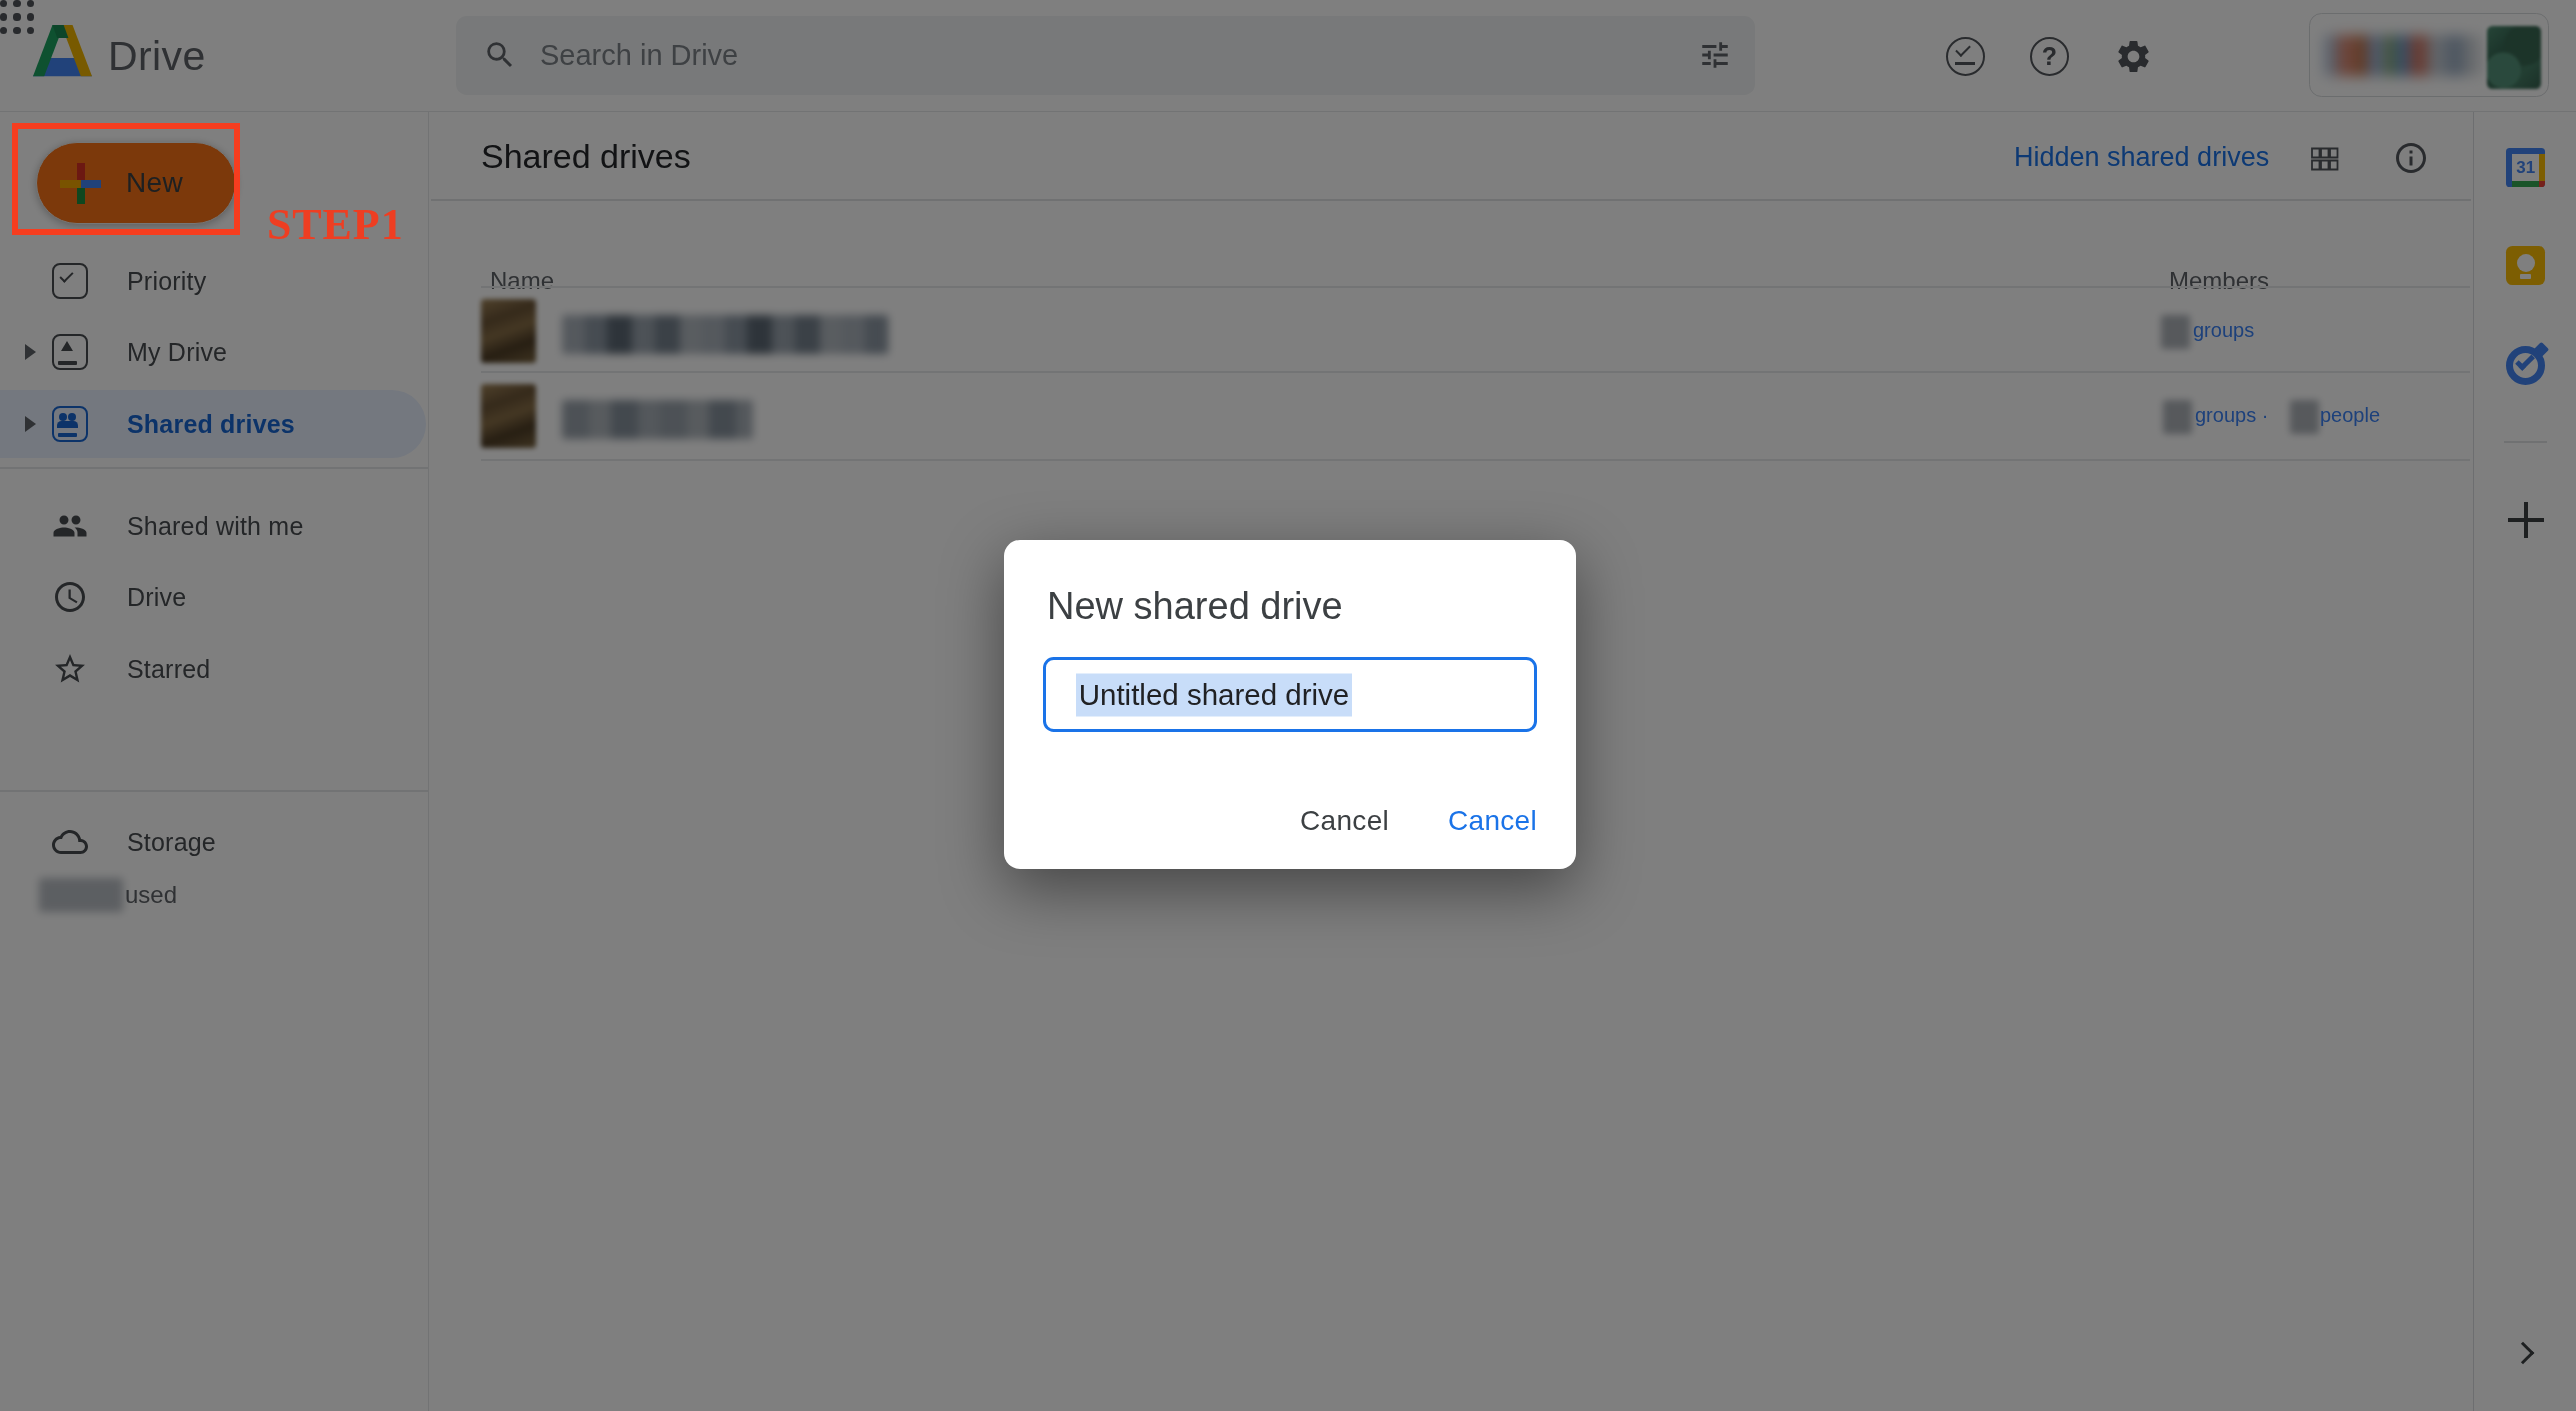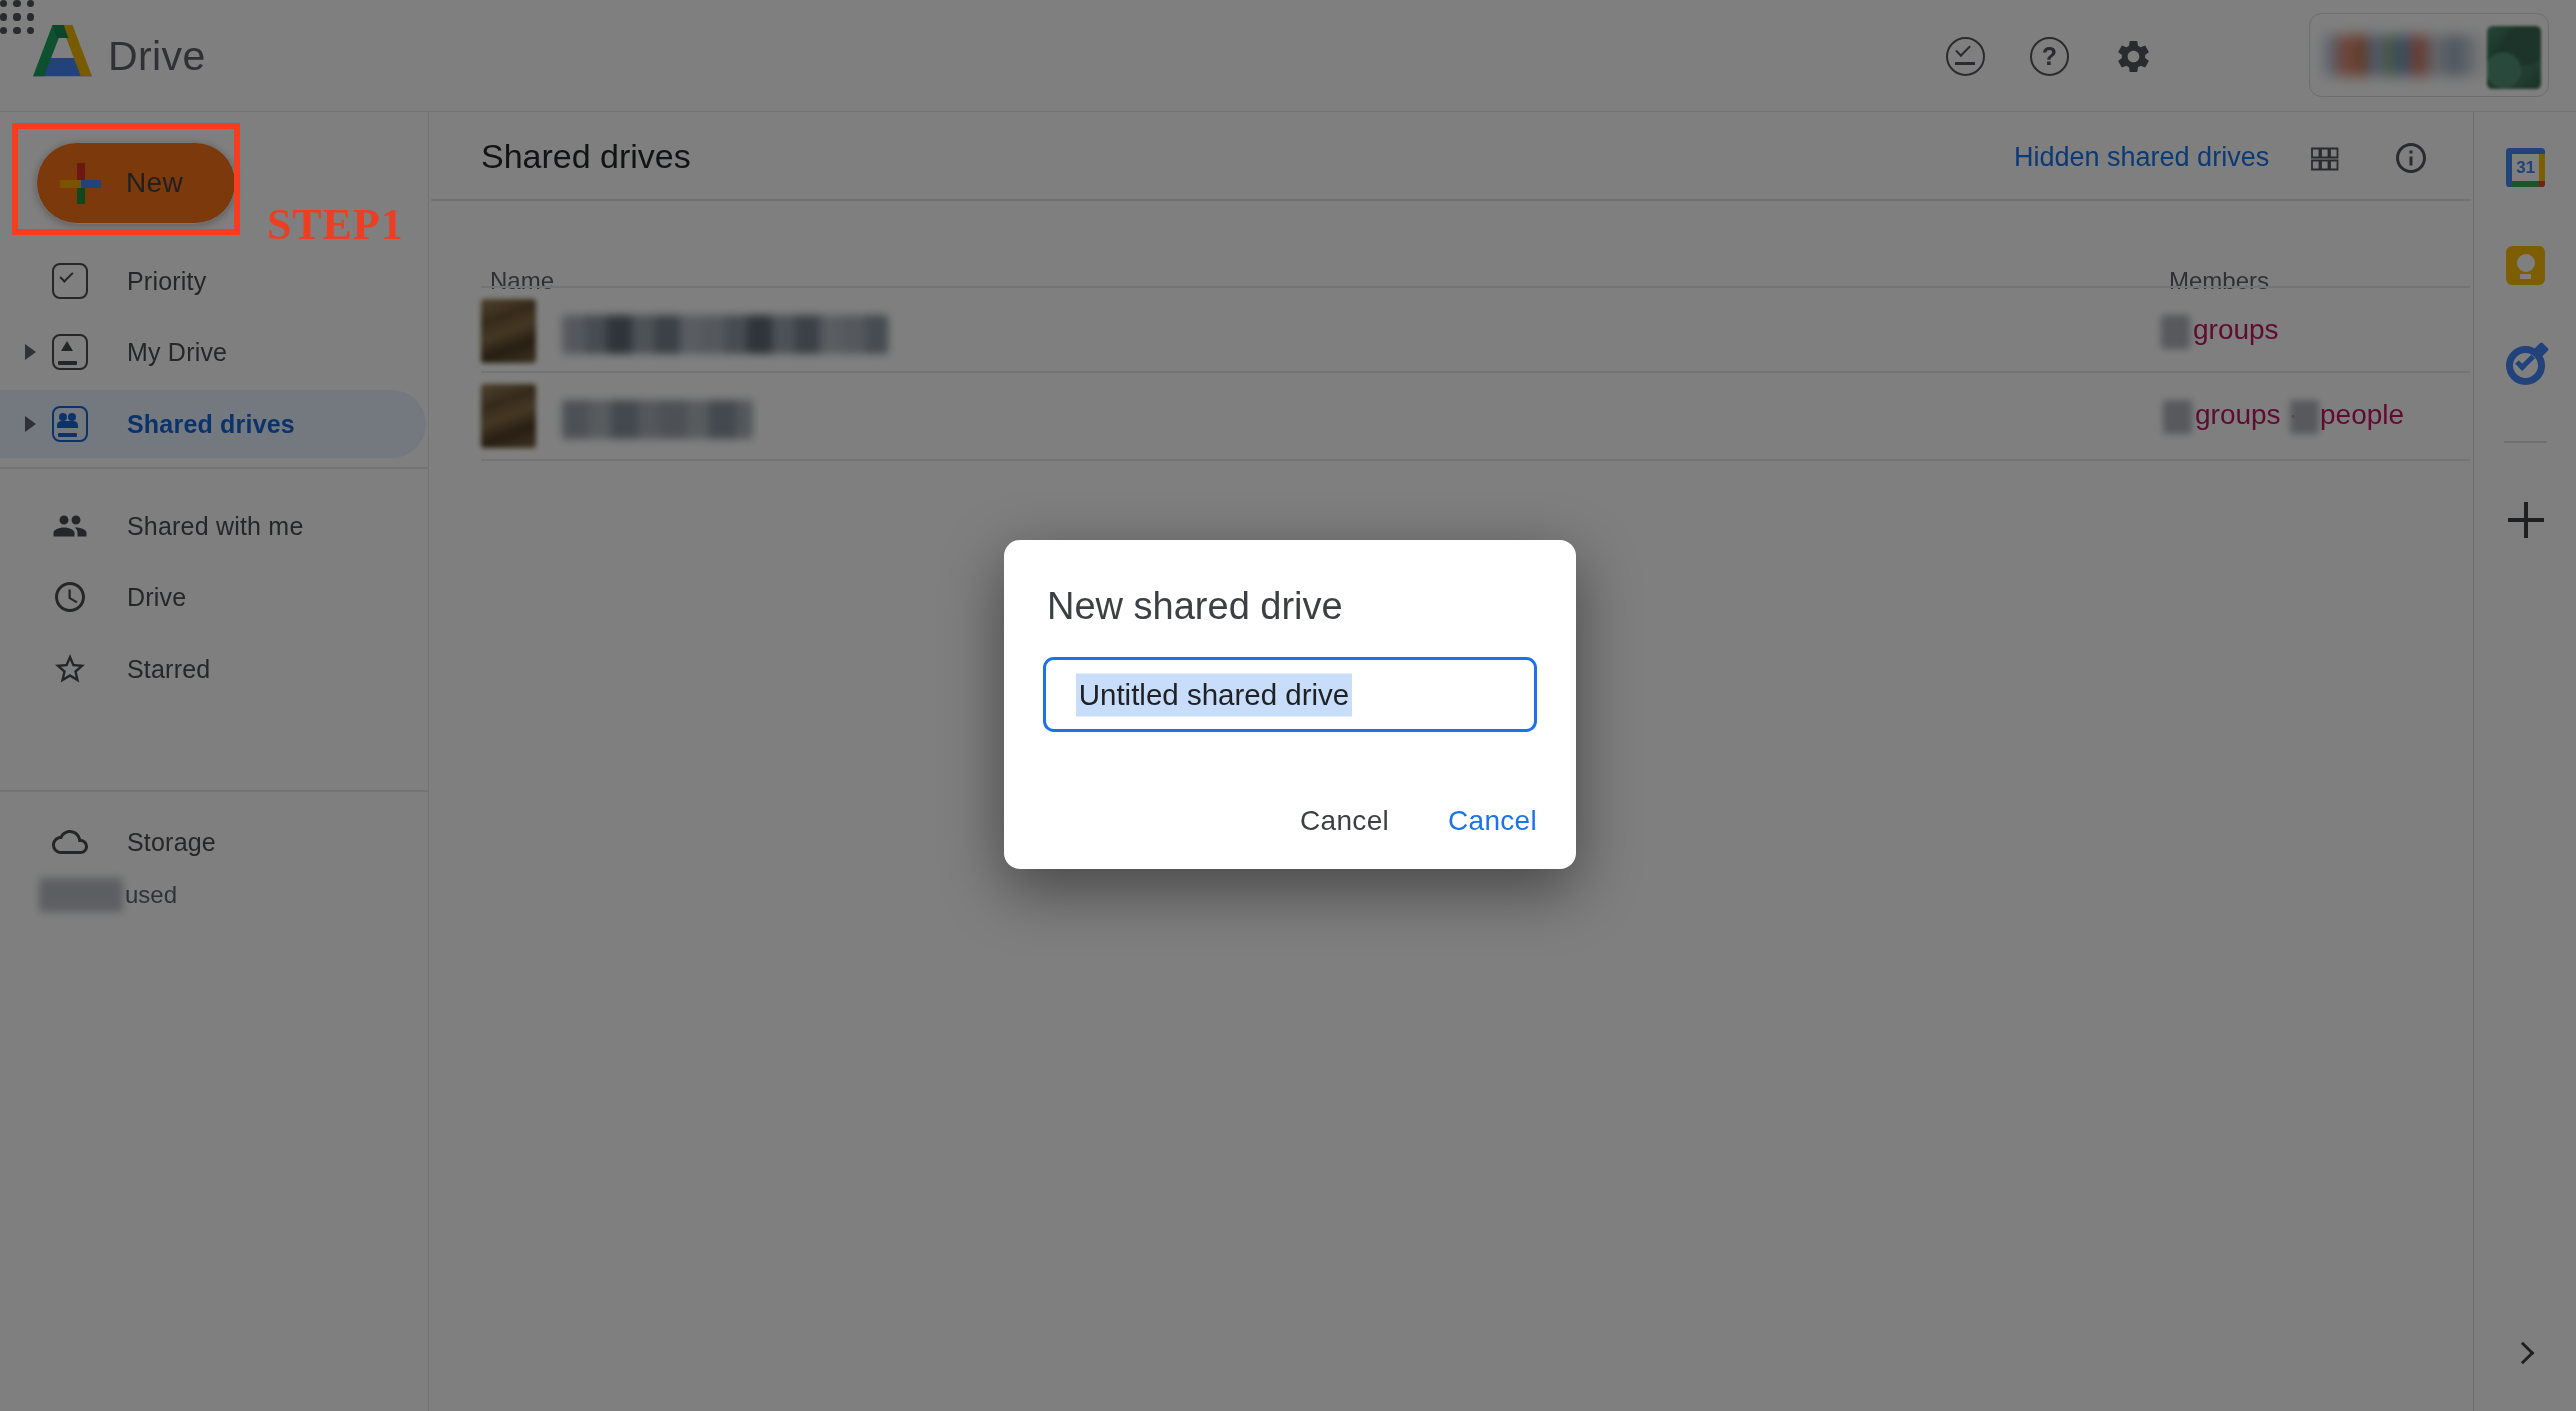--- a/index.html
+++ b/index.html
@@ -86,21 +86,21 @@
   .drive-row { position:absolute; left:0; width:2040px; height:84px; cursor:pointer; }
   .row-thumb { position:absolute; left:50px; top:10.7px; width:55px; height:64px; border-radius:3.6px;
       background:linear-gradient(160deg,#a08458 0%,#6b5436 30%,#8a7048 50%,#4e3d26 72%,#7d6742 100%);
       filter:blur(2.7px); }
   .name-blur { position:absolute; left:131px; top:27px; height:39px; border-radius:2.7px; filter:blur(4.5px); }
   .name-blur.r1 { width:326px;
       background:repeating-linear-gradient(90deg,#aab2bb 0 23px,#8d98a4 23px 45px,#5d6975 45px 70px,#9aa4ae 70px 93px,#76828e 93px 118px,#b3bac1 118px 140px); }
   .name-blur.r2 { width:191px;
       background:repeating-linear-gradient(90deg,#9aa3ac 0 27px,#b0b7bd 27px 49px,#87929d 49px 76px,#a8b0b8 76px 98px); }
   .mem-blur { position:absolute; top:27px; width:29px; height:34px; background:#aeb3b9; border-radius:2.7px; filter:blur(3.6px); }
-  .mem-txt { position:absolute; top:50%; transform:translateY(-50%); font-size:28px; color:#be185d; }
+  .mem-txt { position:absolute; top:50%; transform:translateY(-50%); font-size:20px; color:#3b82f6; }
 
   
   .rightpanel { position:absolute; left:2473px; top:112px; width:103px; height:1300px; background:#fff; border-left:1.8px solid #dadce0; }
   .rp-ic { position:absolute; left:32px; width:39px; height:39px; cursor:pointer; }
   .cal-ic { top:36px; background:#4285f4; border-radius:3.6px; overflow:hidden; }
   .cal-white { position:absolute; left:6.3px; top:6.3px; width:27px; height:27px; background:#fff; text-align:center; font-size:17px; font-weight:bold; color:#4285f4; line-height:27px; }
   .cal-y { position:absolute; right:0; top:6.3px; width:6.3px; height:27px; background:#fbbc04; }
   .cal-g { position:absolute; bottom:0; left:6.3px; width:27px; height:6.3px; background:#34a853; }
   .cal-r { position:absolute; right:0; bottom:0; width:6.3px; height:6.3px; background:#ea4335; }
   .keep-ic { top:134px; background:#fbbc04; border-radius:6.3px; }
@@ -145,20 +145,29 @@
     <div class="logo-wrap">
       <svg class="logo-svg" viewBox="0 0 100 88">
         <polygon points="0,87 100,87 82,56 18,56" fill="#4285f4"></polygon>
         <polygon points="33,0 52,0 19,87 0,87" fill="#1da261"></polygon>
         <polygon points="48,0 67,0 100,87 81,87" fill="#f0b501"></polygon>
         <polygon points="33,0 52,0 60,22 41,22" fill="#188b52"></polygon>
       </svg>
       <div class="wordmark">Drive</div>
     </div>
 
+    <div class="searchbar">
+      <svg class="search-icon" viewBox="0 0 24 24">
+        <path fill="#5f6368" d="M15.5 14h-.79l-.28-.27A6.47 6.47 0 0 0 16 9.5 6.5 6.5 0 1 0 9.5 16c1.61 0 3.09-.59 4.23-1.57l.27.28v.79l5 4.99L20.49 19l-4.99-5zm-6 0C7.01 14 5 11.99 5 9.5S7.01 5 9.5 5 14 7.01 14 9.5 11.99 14 9.5 14z"></path>
+      </svg>
+      <input class="search-input" placeholder="Search in Drive" style="">
+      <svg class="tune-icon" viewBox="0 0 24 24">
+        <path fill="#5f6368" d="M3 17v2h6v-2H3zM3 5v2h10V5H3zm10 16v-2h8v-2h-8v-2h-2v6h2zM7 9v2H3v2h4v2h2V9H7zm14 4v-2H11v2h10zm-6-4h2V7h4V5h-4V3h-2v6z"></path>
+      </svg>
+    </div>
 
     <div class="tb-ic circle-ic offline-ic">
       <div class="chk"></div>
       <div class="bar"></div>
     </div>
     <div class="tb-ic circle-ic help-ic">
       <span>?</span>
     </div>
     <svg class="tb-ic gear-ic" viewBox="0 0 24 24">
       <path fill="#53575c" d="M19.14,12.94c0.04-0.3,0.06-0.61,0.06-0.94c0-0.32-0.02-0.64-0.07-0.94l2.03-1.58c0.18-0.14,0.23-0.41,0.12-0.61 l-1.92-3.32c-0.12-0.22-0.37-0.29-0.59-0.22l-2.39,0.96c-0.5-0.38-1.03-0.7-1.62-0.94L14.4,2.81c-0.04-0.24-0.24-0.41-0.48-0.41 h-3.84c-0.24,0-0.43,0.17-0.47,0.41L9.25,5.35C8.66,5.59,8.12,5.92,7.63,6.29L5.24,5.33c-0.22-0.08-0.47,0-0.59,0.22L2.74,8.87 C2.62,9.08,2.66,9.34,2.86,9.48l2.03,1.58C4.84,11.36,4.8,11.69,4.8,12s0.02,0.64,0.07,0.94l-2.03,1.58 c-0.18,0.14-0.23,0.41-0.12,0.61l1.92,3.32c0.12,0.22,0.37,0.29,0.59,0.22l2.39-0.96c0.5,0.38,1.03,0.7,1.62,0.94l0.36,2.54 c0.05,0.24,0.24,0.41,0.48,0.41h3.84c0.24,0,0.44-0.17,0.47-0.41l0.36-2.54c0.59-0.24,1.13-0.56,1.62-0.94l2.39,0.96 c0.22,0.08,0.47,0,0.59-0.22l1.92-3.32c0.12-0.22,0.07-0.47-0.12-0.61L19.14,12.94z M12,15.6c-1.98,0-3.6-1.62-3.6-3.6 s1.62-3.6,3.6-3.6s3.6,1.62,3.6,3.6S13.98,15.6,12,15.6z"></path>

